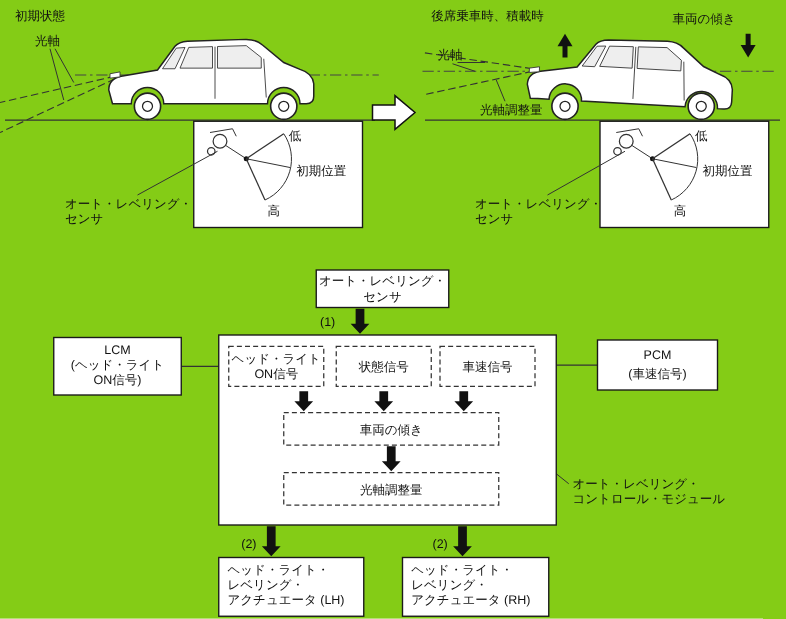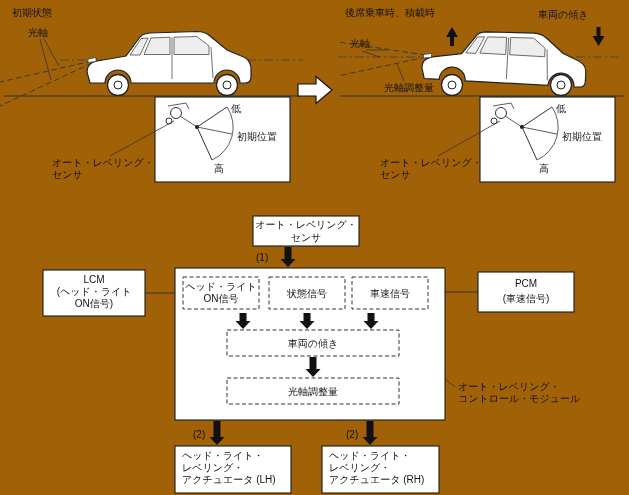--- a/index.html
+++ b/index.html
@@ -1,16 +1,16 @@
 <!DOCTYPE html>
 <html><head>
 <meta charset="utf-8">
 <style>
   html,body{margin:0;padding:0;background:#fff}
-  .page{width:629px;height:495px;position:relative;background:#a16207;overflow:hidden}
+  .page{width:629px;height:495px;position:relative;background:#84cc16;overflow:hidden}
   svg{display:block}
   svg text{font-family:"Liberation Sans","DejaVu Sans",sans-serif;font-size:10px;fill:#111}
   text.c{text-anchor:middle}
   .solid-box{fill:#fff;stroke:#1a1a1a;stroke-width:1.1}
   .dashed-box{fill:#fff;stroke:#333;stroke-width:1;stroke-dasharray:4 2.5}
   .thin{stroke:#333;stroke-width:1;fill:none}
   .hair{stroke:#333;stroke-width:0.8;fill:none}
   .dash{stroke:#333;stroke-width:0.9;stroke-dasharray:6 3;fill:none}
   .dashdot{stroke:#444;stroke-width:0.9;stroke-dasharray:9 3 2 3;fill:none}
   .arrowfill{fill:#111;stroke:none}

